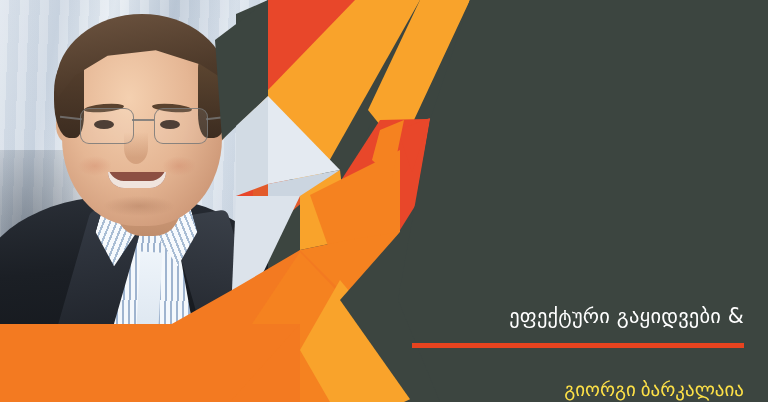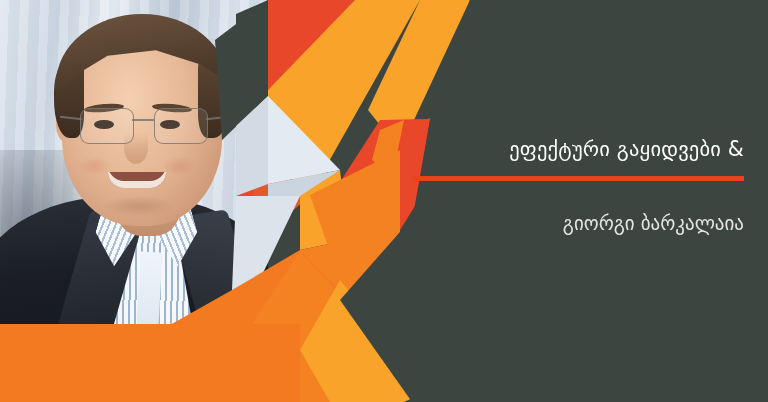--- a/index.html
+++ b/index.html
@@ -216,21 +216,21 @@
   .geo { position: absolute; left: 0; top: 0; width: 768px; height: 402px; }
   .geo svg { display: block; }
 
   
   .text-panel {
     position: absolute;
     right: 0; top: 0;
     width: 380px; height: 402px;
     display: flex;
     flex-direction: column;
-    justify-content: flex-start;
+    justify-content: flex-end;
     align-items: flex-end;
     padding: 0 24px 0 0;
     box-sizing: border-box;
   }
   .title-block {
     margin-top: 136px;
     text-align: right;
     width: 100%;
   }
   .title-line {
@@ -242,26 +242,27 @@
     font-weight: 400;
   }
   .rule {
     width: 332px;
     height: 5px;
     background: #E8431F;
     margin: 14px 0 0 auto;
   }
   .speaker {
     margin-top: 30px;
-    color: #e5e5e5;
+    color: #fde047;
     font-size: 19px;
     line-height: 24px;
     text-align: right;
     white-space: nowrap;
     width: 100%;
+    font-family: Liberation Serif, serif;
   }
 </style>
 </head>
 <body>
 
 <div id="banner">
 
   <div class="photo-area">
     <div class="photo-bg-streaks"></div>
     <div class="photo-bg-dark"></div>

